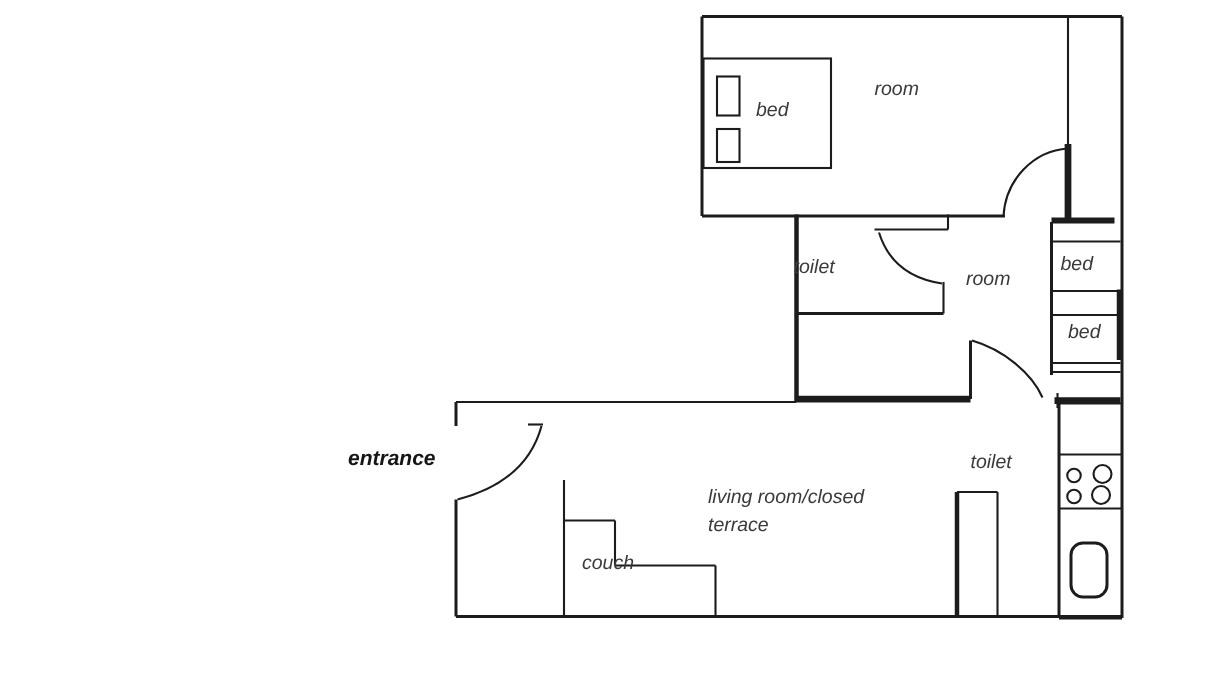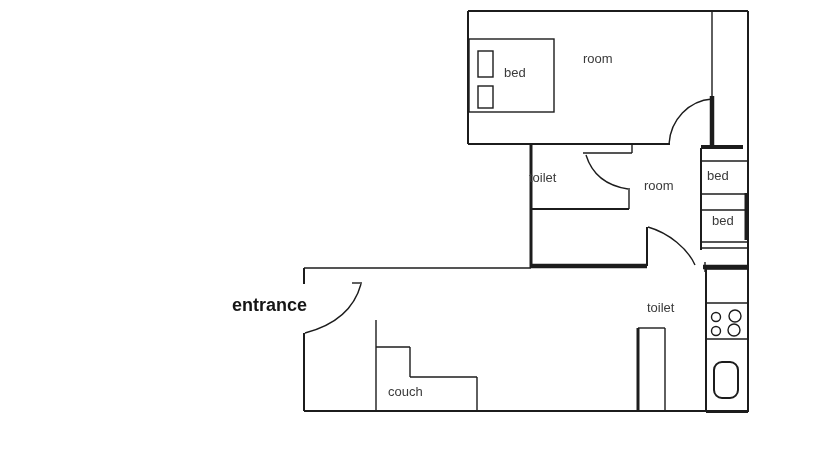--- a/index.html
+++ b/index.html
@@ -25,22 +25,23 @@
   #plan .w2{stroke-width:2;}
   #plan .w3{stroke-width:3;}
   #plan .w4{stroke-width:4.5;}
   #plan .fillbar{fill:var(--line);stroke:none;}
   .lbl{
     position:absolute;
     color:var(--text);
     font-size:13px;
     line-height:15px;
     white-space:nowrap;
+    font-style:italic;
   }
-  .lbl.bold{font-weight:bold;color:#161616;font-size:18px;}
+  .lbl.bold{font-weight:bold;color:#161616;font-size:14px;}
   .lbl.two{line-height:19px;}
 </style>
 </head>
 <body>
 
 <div id="stage">
 
   <svg id="plan" width="816" height="460" viewBox="0 0 816 460">
 
     <g>
@@ -136,15 +137,19 @@
   </svg>
 
   <div class="lbl" style="left:504px;top:65px">bed</div>
   <div class="lbl" style="left:583px;top:51px">room</div>
   <div class="lbl" style="left:529px;top:170px">toilet</div>
   <div class="lbl" style="left:644px;top:178px">room</div>
   <div class="lbl" style="left:707px;top:168px">bed</div>
   <div class="lbl" style="left:712px;top:213px">bed</div>
   <div class="lbl bold" style="left:232px;top:298px">entrance</div>
   <div class="lbl" style="left:647px;top:300px">toilet</div>
-  <div class="lbl" style="left:388px;top:384px">couch</div>
+  <div class="lbl two" style="left:472px;top:321px">
+    <span>living room/closed</span><br>
+    <span>terrace</span>
+  </div>
+  <div class="lbl" style="left:388px;top:367px">couch</div>
 
 </div>
 
 </body></html>

